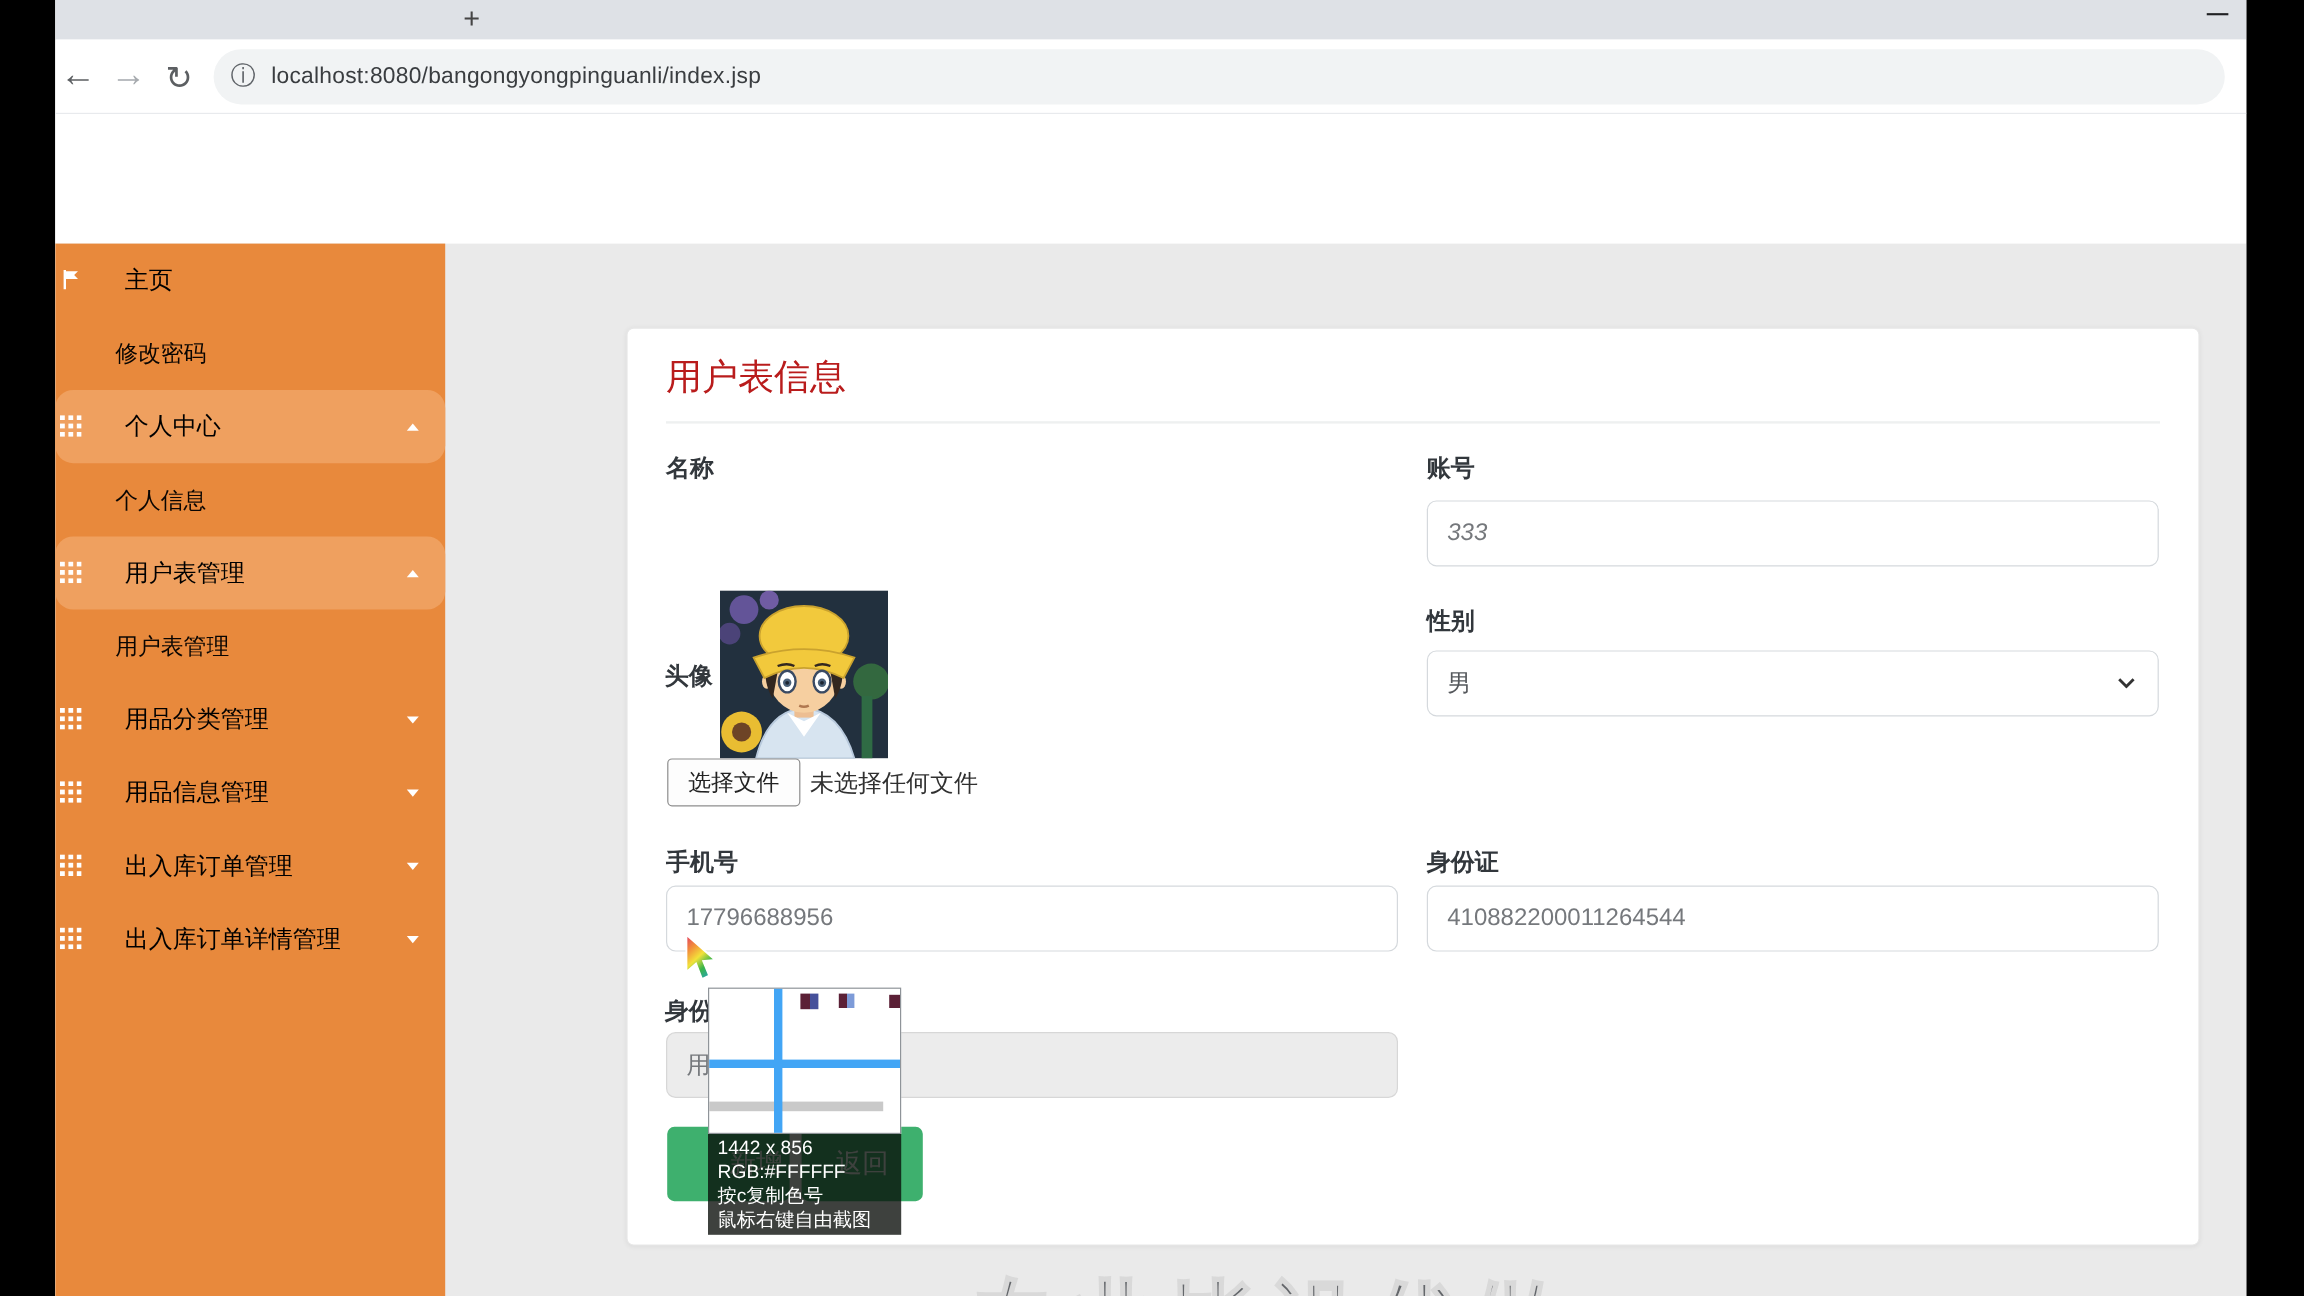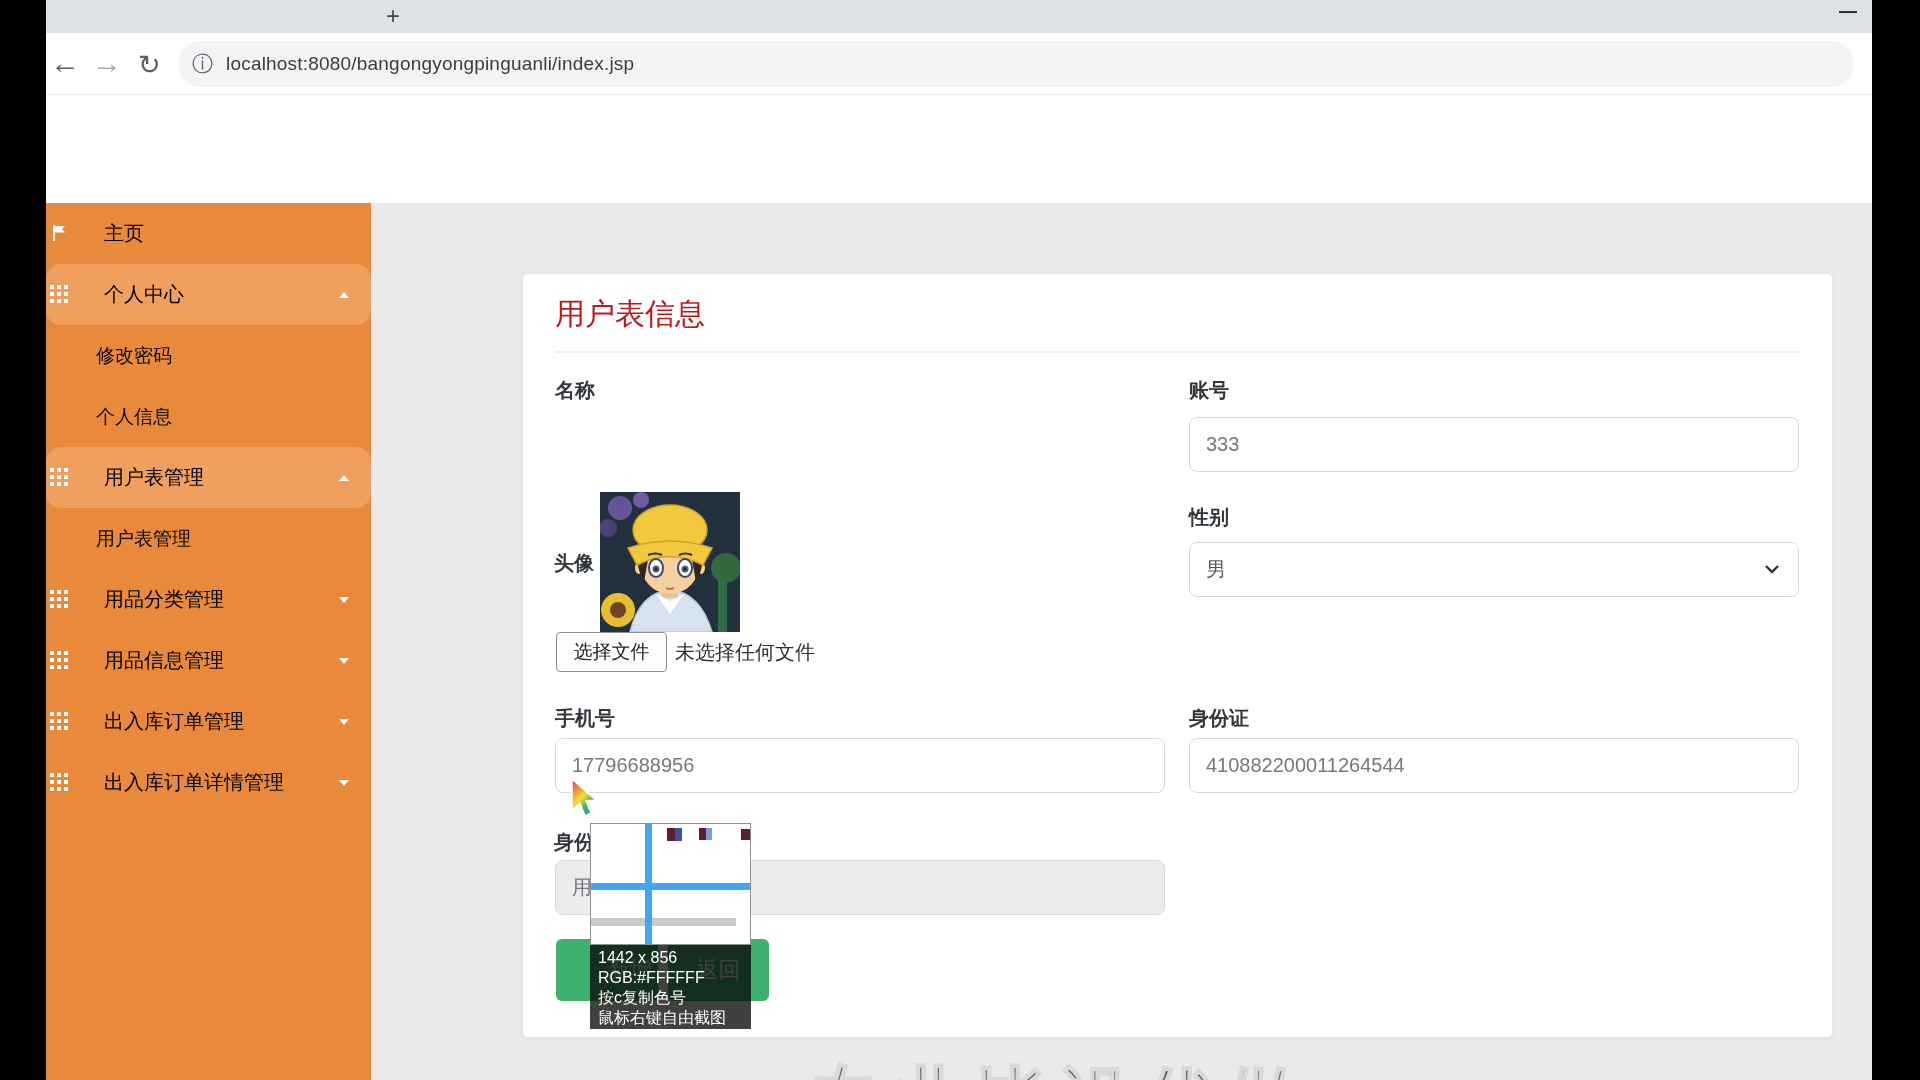--- a/index.html
+++ b/index.html
@@ -128,39 +128,39 @@
 
     <div class="content">
       <div class="sidebar" id="sidebar">
           <div class="s-item">
             <span class="s-ico"><svg width="18" height="18" viewBox="0 0 18 18">
                 <path d="M3 1h2v16H3z" fill="#fff"></path>
                 <path d="M5 2h10l-3.2 3.2L15 8.4H5z" fill="#fff"></path>
               </svg></span>
             <span class="s-label">主页</span>
           </div>
+          <div class="s-item sub">
+            <span class="s-label">修改密码</span>
+          </div>
           <div class="s-item active">
             <span class="s-ico"><svg width="18" height="18" viewBox="0 0 18 18">
                 <g fill="#fff">
                   <rect x="0" y="0" width="4" height="4"></rect>
                   <rect x="7" y="0" width="4" height="4"></rect>
                   <rect x="14" y="0" width="4" height="4"></rect>
                   <rect x="0" y="7" width="4" height="4"></rect>
                   <rect x="7" y="7" width="4" height="4"></rect>
                   <rect x="14" y="7" width="4" height="4"></rect>
                   <rect x="0" y="14" width="4" height="4"></rect>
                   <rect x="7" y="14" width="4" height="4"></rect>
                   <rect x="14" y="14" width="4" height="4"></rect>
                 </g>
               </svg></span>
             <span class="s-label">个人中心</span>
             <span class="s-caret up"></span>
-          </div>
-          <div class="s-item sub">
-            <span class="s-label">修改密码</span>
           </div>
           <div class="s-item sub">
             <span class="s-label">个人信息</span>
           </div>
           <div class="s-item active">
             <span class="s-ico"><svg width="18" height="18" viewBox="0 0 18 18">
                 <g fill="#fff">
                   <rect x="0" y="0" width="4" height="4"></rect>
                   <rect x="7" y="0" width="4" height="4"></rect>
                   <rect x="14" y="0" width="4" height="4"></rect>
@@ -248,21 +248,21 @@
           </div>
         </div>
     </div>
 
     <div class="card">
       <div class="card-title">用户表信息</div>
       <div class="card-divider"></div>
 
       <div class="f-label" style="left:32px;top:103px">名称</div>
       <div class="f-label" style="left:666px;top:103px">账号</div>
-      <input class="f-input" style="left: 666px; top: 143px;" value="333">
+      <input class="f-input" style="left: 666px; top: 143px; font-style: italic;" value="333">
 
       <div class="f-label" style="left:31px;top:276px">头像</div>
       <div class="avatar">
         <svg width="140" height="140" viewBox="0 0 140 140">
           <rect x="0" y="0" width="140" height="140" fill="#22303e"></rect>
           <circle cx="20" cy="16" r="12" fill="#6f5aa8" opacity=".85"></circle>
           <circle cx="41" cy="8" r="8" fill="#8568bd" opacity=".8"></circle>
           <circle cx="8" cy="36" r="9" fill="#5d4b91" opacity=".7"></circle>
           <circle cx="126" cy="76" r="15" fill="#356f3f" opacity=".9"></circle>
           <rect x="118" y="88" width="9" height="52" fill="#2f6b44"></rect>

